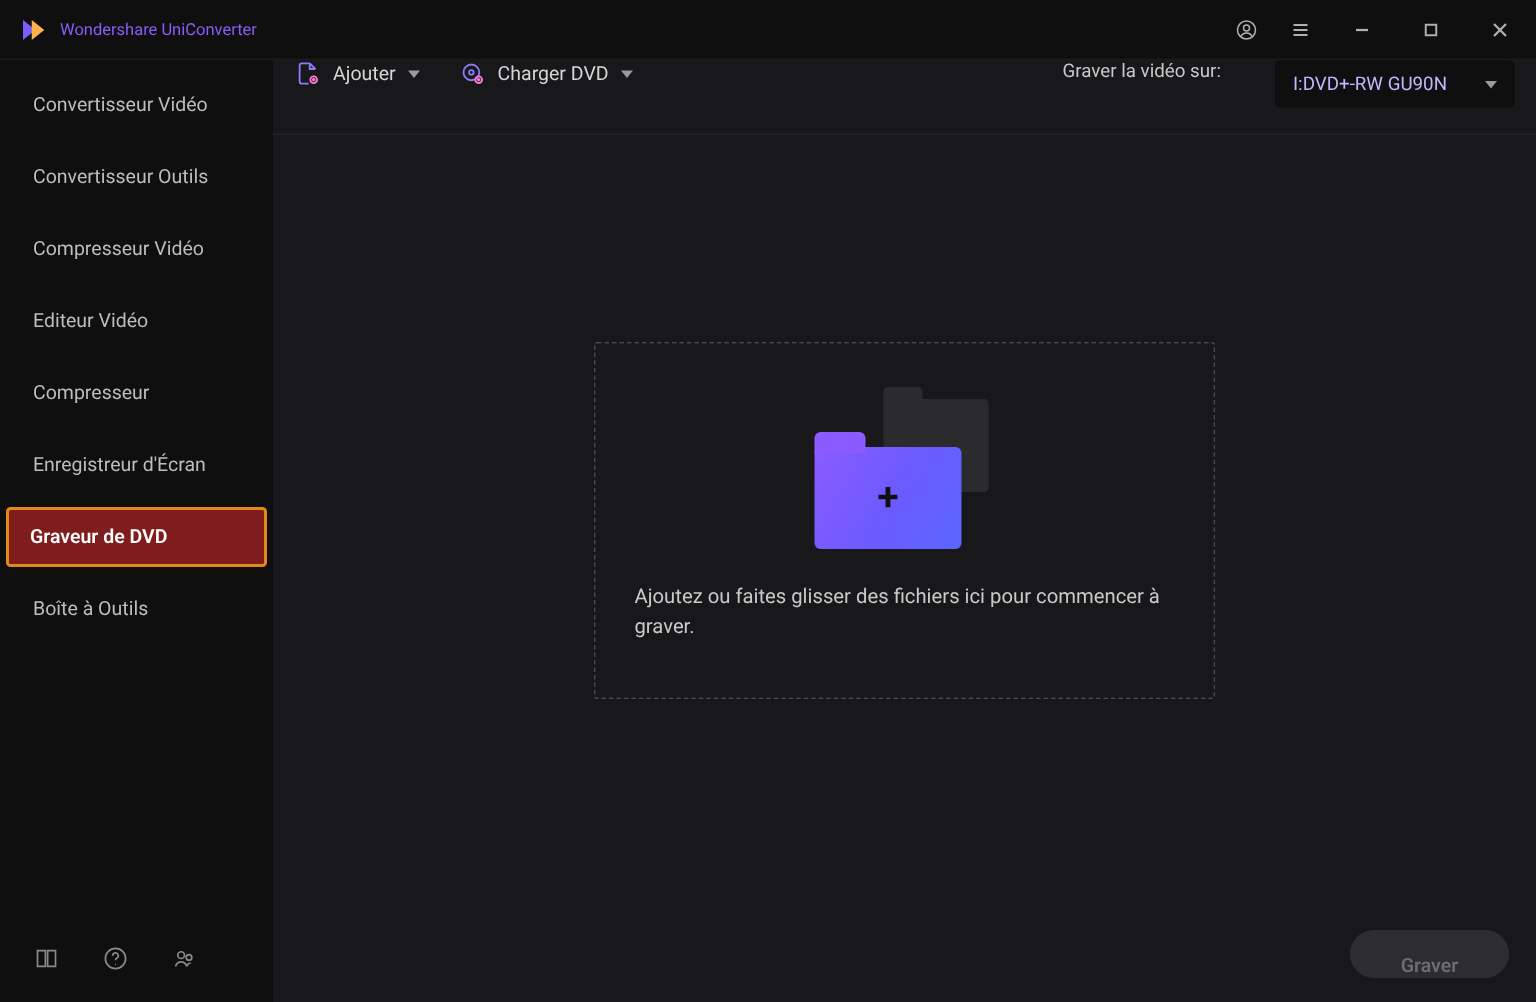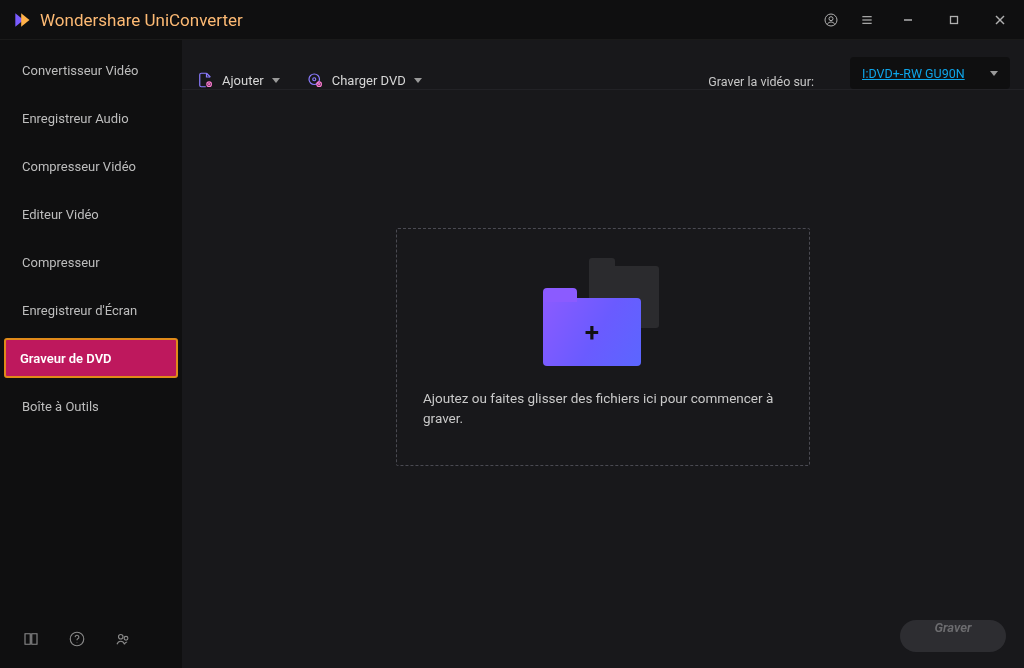--- a/index.html
+++ b/index.html
@@ -1,65 +1,65 @@
 <!DOCTYPE html>
 <html><head>
 <meta charset="utf-8">
 <style>
   * { box-sizing: border-box; margin: 0; padding: 0; font-family: -apple-system, BlinkMacSystemFont, "Segoe UI", Roboto, Arial, sans-serif; }
   html, body { width: 1024px; height: 668px; background: #000; color: #d0d0d0; overflow: hidden; }
 
   
   .titlebar { height: 40px; background: #0f0f10; display: flex; align-items: center; padding: 0 10px 0 12px; border-bottom: 1px solid #1a1a1a; }
   .logo { width: 20px; height: 20px; display: flex; align-items: center; justify-content: center; margin-right: 8px; }
-  .app-title { font-size: 17px; color: #fdba74; flex: 0 0 auto; }
+  .app-title { font-size: 11px; color: #8b5cf6; flex: 0 0 auto; }
   .title-spacer { flex: 1; }
   .title-controls { display: flex; align-items: center; gap: 18px; }
   .title-icon { width: 18px; height: 18px; display: flex; align-items: center; justify-content: center; color: #b0b0b0; }
   .title-icon svg { width: 16px; height: 16px; stroke: currentColor; fill: none; }
   .win-btn { width: 28px; height: 28px; display: flex; align-items: center; justify-content: center; color: #b0b0b0; }
 
   
   .body { display: flex; height: calc(668px - 40px); }
 
   
   .sidebar { width: 182px; background: #0f0f10; display: flex; flex-direction: column; padding-top: 6px; }
   .side-item { height: 44px; display: flex; align-items: center; padding: 0 22px; font-size: 13px; color: #bdbdbd; margin: 2px 0; }
   .side-item.active-wrap { padding: 0 4px; }
-  .side-item .active-box { border: 2px solid #e08a1a; border-radius: 3px; height: 40px; width: 100%; display: flex; align-items: center; padding: 0 14px; background: #be185d; color: #fff; font-weight: 600; }
+  .side-item .active-box { border: 2px solid #e08a1a; border-radius: 3px; height: 40px; width: 100%; display: flex; align-items: center; padding: 0 14px; background: #7f1d1d; color: #fff; font-weight: 600; }
   .side-bottom { margin-top: auto; height: 58px; display: flex; align-items: center; gap: 28px; padding: 0 22px; }
   .side-bottom .bicon { color: #8a8a8a; width: 18px; height: 18px; display:flex; align-items:center; justify-content:center; }
   .side-bottom .bicon svg { width: 18px; height: 18px; stroke: currentColor; fill: none; }
 
   
   .main { flex: 1; background: #18181b; display: flex; flex-direction: column; position: relative; }
 
   
-  .toolbar { height: 50px; display: flex; align-items: flex-end; padding: 0 14px; border-bottom: 1px solid #222226; gap: 26px; }
+  .toolbar { height: 50px; display: flex; align-items: flex-start; padding: 0 14px; border-bottom: 1px solid #222226; gap: 26px; }
   .tool-btn { display: flex; align-items: center; gap: 8px; color: #d6d6d6; font-size: 13px; }
   .tool-btn .ticon { width: 18px; height: 18px; display:flex; align-items:center; justify-content:center; color:#8b7bff; }
   .tool-btn .ticon svg { width: 18px; height: 18px; }
   .toolbar-spacer { flex: 1; }
   .burn-label { font-size: 12.5px; color: #c7c7c7; margin-right: 10px; }
-  .burn-select { width: 160px; height: 32px; background: #0f0f10; border-radius: 4px; display: flex; align-items: center; padding: 0 12px; font-size: 12.5px; color: #0ea5e9; justify-content: space-between; text-decoration: underline; }
+  .burn-select { width: 160px; height: 32px; background: #0f0f10; border-radius: 4px; display: flex; align-items: center; padding: 0 12px; font-size: 12.5px; color: #c4b5fd; justify-content: space-between; }
 
   
   .drop-area { flex: 1; display: flex; align-items: center; justify-content: center; }
   .drop-box { width: 414px; height: 238px; border: 1px dashed #4a4a52; border-radius: 2px; display: flex; flex-direction: column; align-items: center; justify-content: center; gap: 22px; }
   .folder-group { position: relative; width: 120px; height: 100px; }
   .back-folder { position: absolute; right: 4px; top: 0; width: 70px; height: 62px; background: #2b2b2e; border-radius: 3px; }
   .back-folder::before { content:""; position:absolute; left:0; top:-8px; width:26px; height:12px; background:#2b2b2e; border-radius:3px 3px 0 0; }
   .front-folder { position: absolute; left: 0; bottom: 0; width: 98px; height: 68px; border-radius: 4px; background: linear-gradient(120deg,#8b5bff 0%, #6a5bff 55%, #5b66ff 100%); display:flex; align-items:center; justify-content:center; }
   .front-folder::before { content:""; position:absolute; left:0; top:-10px; width:34px; height:14px; background:#8b5bff; border-radius:4px 4px 0 0; }
   .plus { font-size: 26px; font-weight: 600; color: #111; }
   .drop-text { color: #c9c9c9; font-size: 13.5px; text-align: left; line-height: 1.5; max-width: 360px; }
 
   
   .bottom-bar { height: 64px; display: flex; align-items: center; justify-content: flex-end; padding: 0 18px; }
-  .burn-btn { width: 106px; height: 32px; background: #2d2d31; color: #6d6d70; border-radius: 16px; display:flex; align-items:flex-start; justify-content:center; font-size: 13px; font-weight: 600; font-style: italic; }
+  .burn-btn { width: 106px; height: 32px; background: #2d2d31; color: #6d6d70; border-radius: 16px; display:flex; align-items:flex-end; justify-content:center; font-size: 13px; font-weight: 600; }
 
   .chev-down { width:0; height:0; border-left:4px solid transparent; border-right:4px solid transparent; border-top:5px solid #9a9a9a; }
 </style>
 </head>
 <body>
 
 <div class="titlebar">
   <div class="logo">
     <svg viewBox="0 0 24 24">
         <path d="M4 4 L14 12 L4 20 Z" fill="#7a5cff"></path>
@@ -102,21 +102,21 @@
   </div>
 </div>
 
 <div class="body">
 
   <div class="sidebar">
     <div class="side-item">
         <span>Convertisseur Vidéo</span>
       </div>
     <div class="side-item">
-        <span>Enregistreur Audio</span>
+        <span>Convertisseur Outils</span>
       </div>
     <div class="side-item">
         <span>Compresseur Vidéo</span>
       </div>
     <div class="side-item">
         <span>Editeur Vidéo</span>
       </div>
     <div class="side-item">
         <span>Compresseur</span>
       </div>

